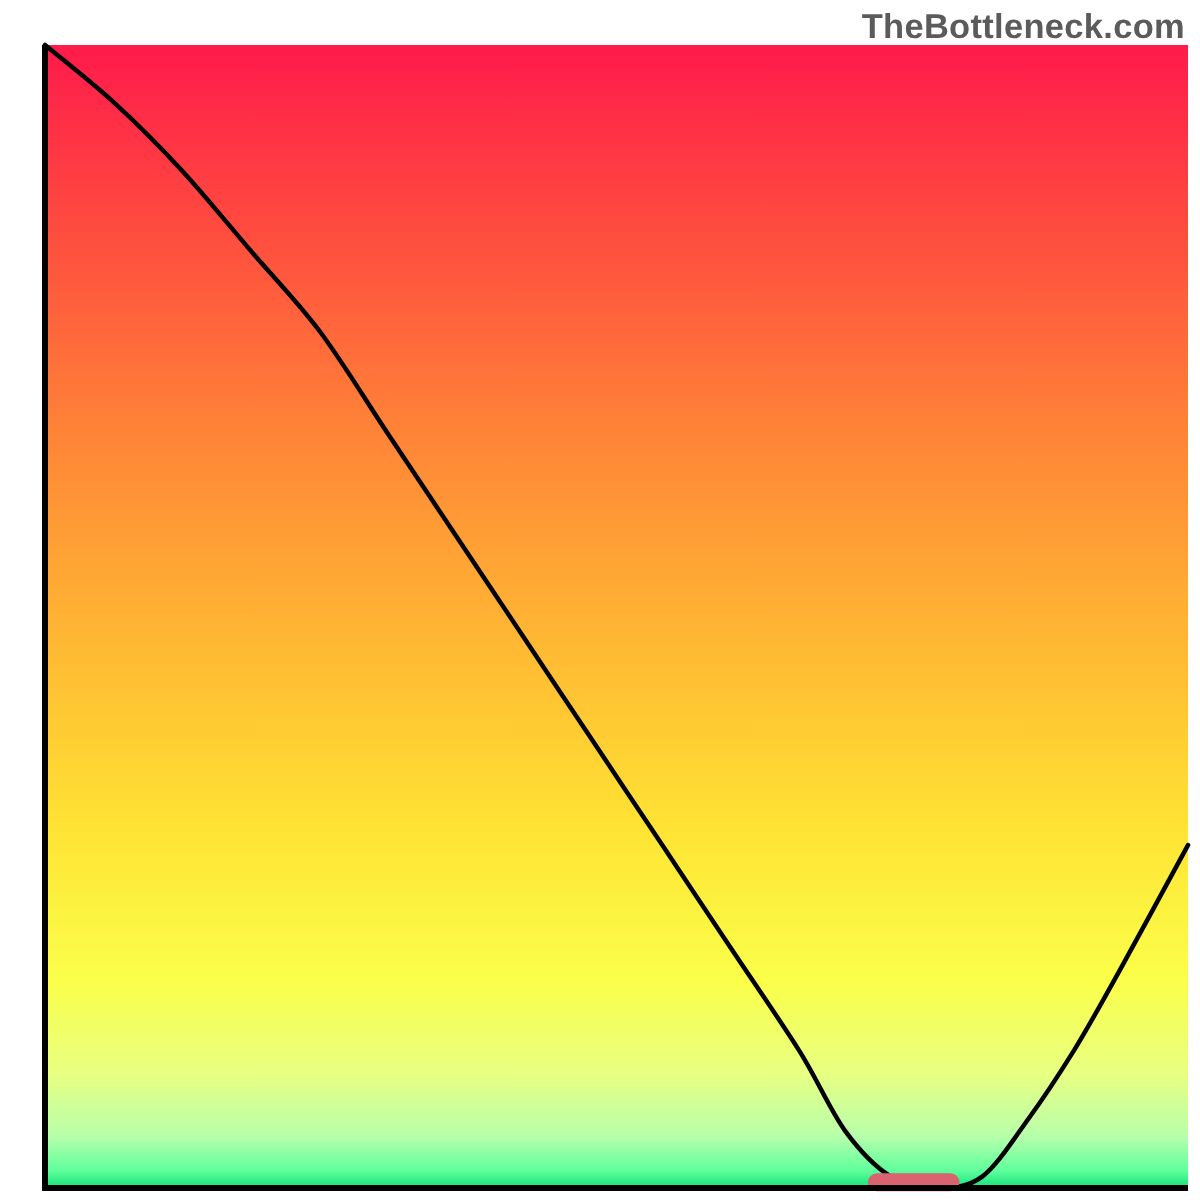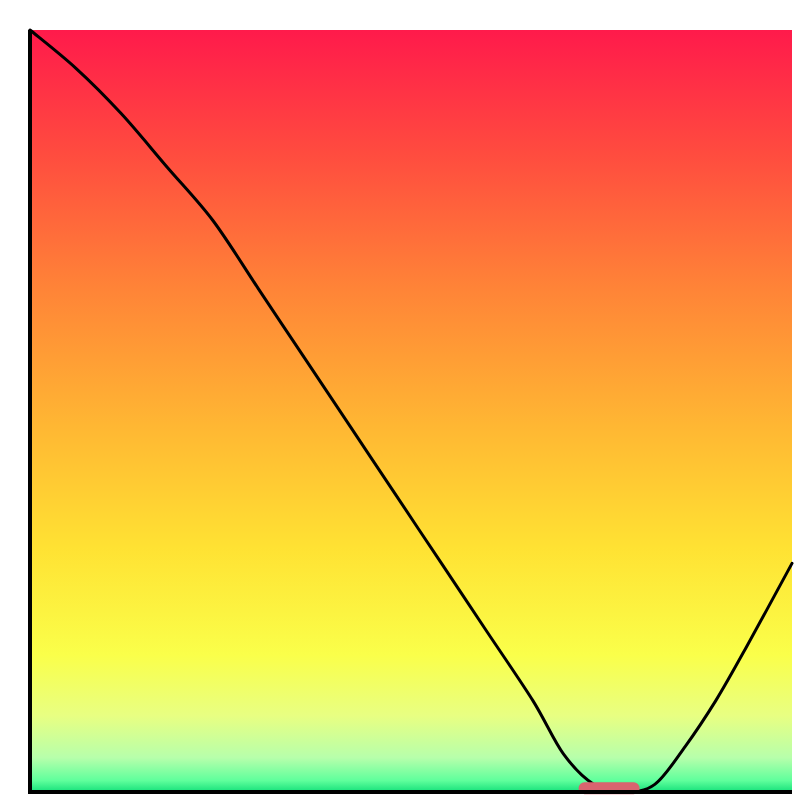--- a/index.html
+++ b/index.html
@@ -28,20 +28,21 @@
     position: absolute;
     left: 0;
     top: 0;
   }
 </style>
 </head>
 <body>
 
 <div class="canvas">
 
+  <div class="watermark">TheBottleneck.com</div>
 
   <svg class="plot" width="800" height="800" viewBox="0 0 800 800">
     <defs>
       <linearGradient id="bgGrad" x1="0" y1="0" x2="0" y2="1">
           <stop offset="0.00%" stop-color="#ff1a4b"></stop>
           <stop offset="16.00%" stop-color="#ff4b3f"></stop>
           <stop offset="34.00%" stop-color="#ff8437"></stop>
           <stop offset="52.00%" stop-color="#ffb733"></stop>
           <stop offset="68.00%" stop-color="#ffe233"></stop>
           <stop offset="82.00%" stop-color="#faff4a"></stop>

